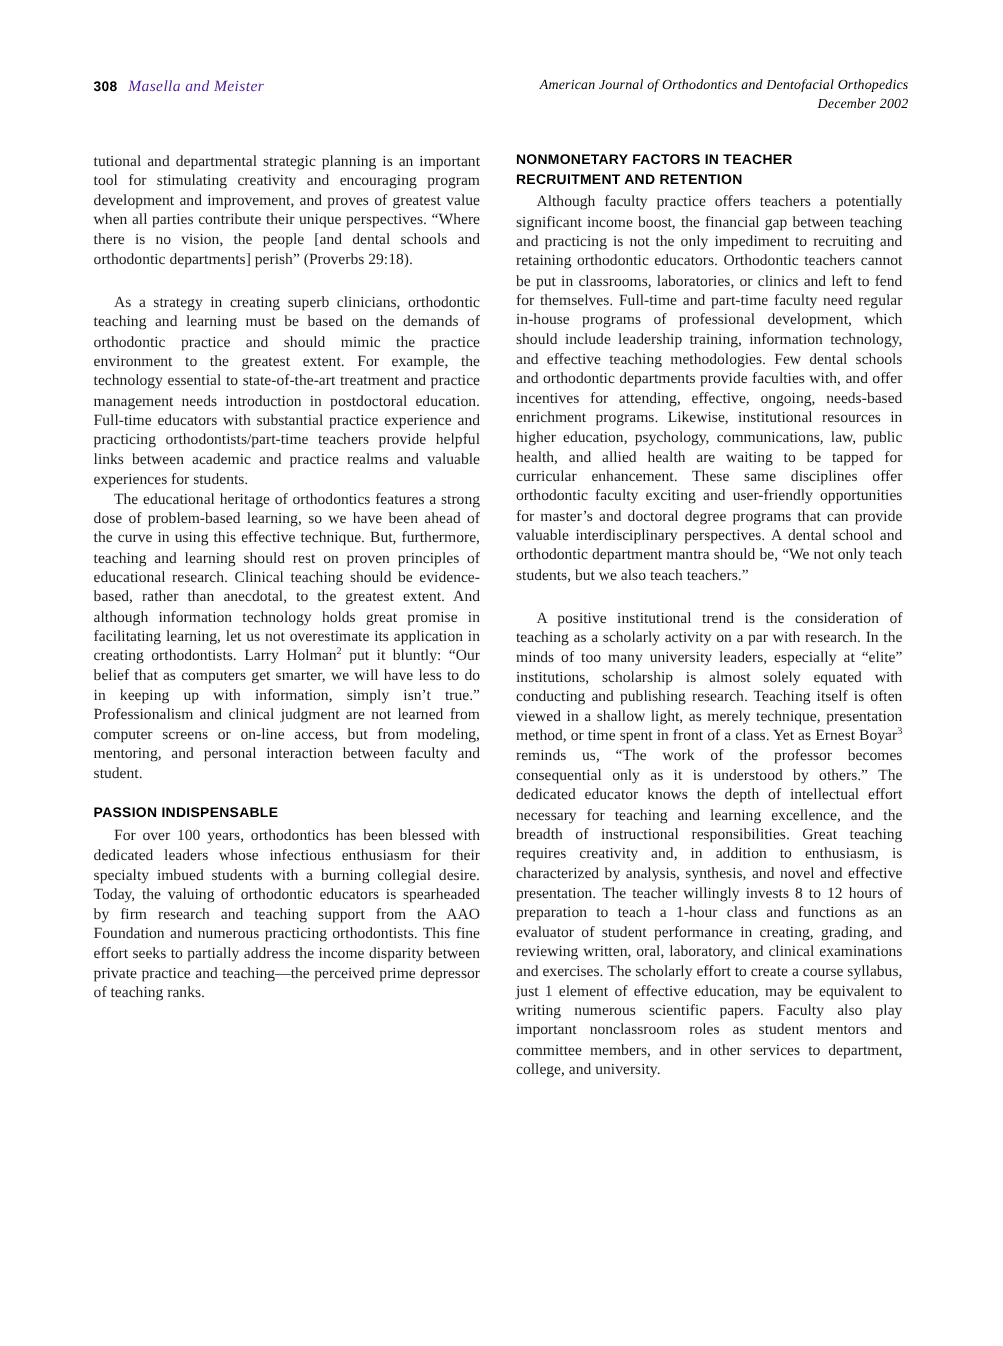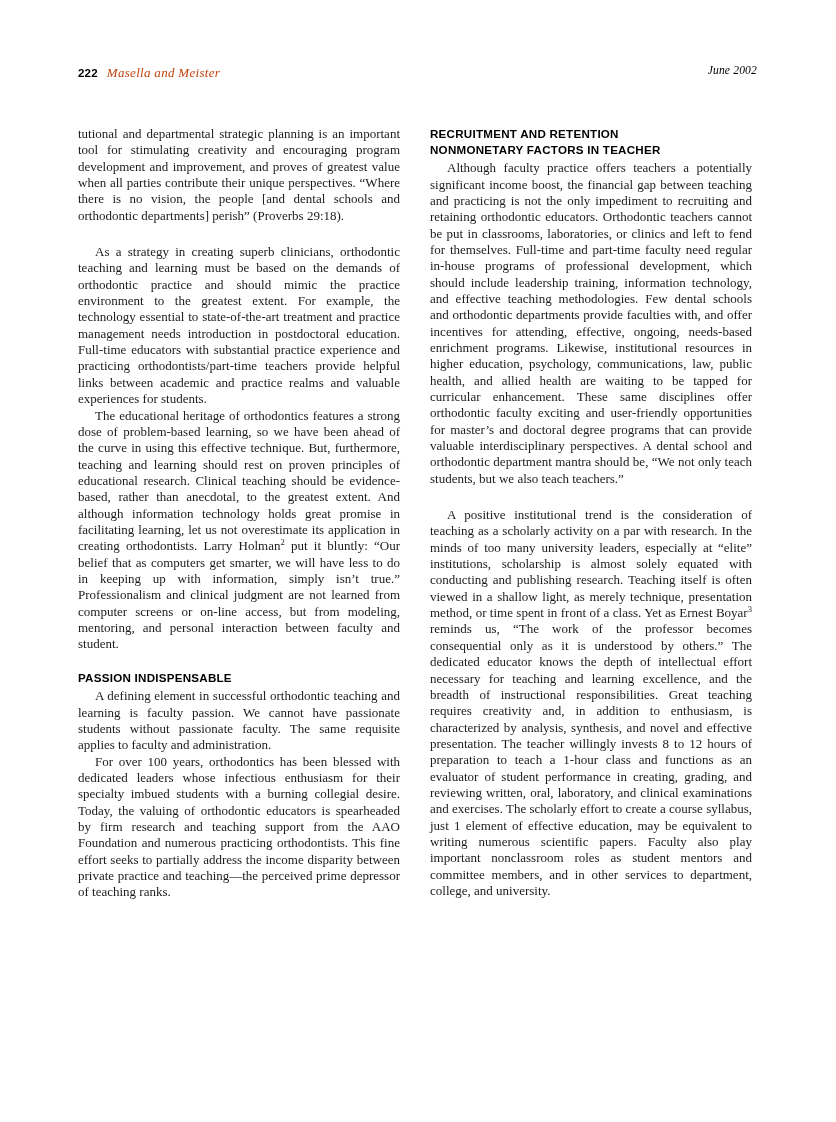--- a/index.html
+++ b/index.html
@@ -35,21 +35,21 @@
     font-family: "Liberation Sans", sans-serif;
     font-weight: bold;
     font-size: 11.5px;
     color: #000;
     letter-spacing: 0.2px;
   }
   .rh-authors {
     font-family: "Liberation Serif", serif;
     font-style: italic;
     font-size: 13px;
-    color: #c2410c;
+    color: #4c1d95;
     margin-left: 9px;
     letter-spacing: 0.3px;
     text-align: center;
   }
   .rh-right {
     position: absolute;
     right: 0;
     top: 0;
     text-align: right;
     font-family: "Liberation Serif", serif;
@@ -109,52 +109,52 @@
     vertical-align: super;
   }
 </style>
 </head>
 <body>
 
 <div class="page">
 
   <div class="running-head">
     <div class="rh-left">
-      <span class="rh-page-no">222</span><span class="rh-authors">Masella and Meister</span>
+      <span class="rh-page-no">308</span><span class="rh-authors">Masella and Meister</span>
     </div>
     <div class="rh-right">
-      <div>June 2002</div>
+      <div>American Journal of Orthodontics and Dentofacial Orthopedics</div>
+      <div>December 2002</div>
     </div>
   </div>
 
   <div class="columns">
 
     <div class="col col-left">
 
       <p class="body-par">tutional and departmental strategic planning is an important tool for stimulating creativity and encouraging program development and improvement, and proves of greatest value when all parties contribute their unique perspectives. “Where there is no vision, the people [and dental schools and orthodontic departments] perish” (Proverbs 29:18).</p>
 
       <div class="gap-before-head"></div>
       <div class="gap-after-head"></div>
 
       <p class="body-par indent">As a strategy in creating superb clinicians, orthodontic teaching and learning must be based on the demands of orthodontic practice and should mimic the practice environment to the greatest extent. For example, the technology essential to state-of-the-art treatment and practice management needs introduction in postdoctoral education. Full-time educators with substantial practice experience and practicing orthodontists/part-time teachers provide helpful links between academic and practice realms and valuable experiences for students.</p>
 
       <p class="body-par indent"><span>The educational heritage of orthodontics features a strong dose of problem-based learning, so we have been ahead of the curve in using this effective technique. But, furthermore, teaching and learning should rest on proven principles of educational research. Clinical teaching should be evidence-based, rather than anecdotal, to the greatest extent. And although information technology holds great promise in facilitating learning, let us not overestimate its application in creating orthodontists. Larry Holman</span><sup>2</sup><span> put it bluntly: “Our belief that as computers get smarter, we will have less to do in keeping up with information, simply isn’t true.” Professionalism and clinical judgment are not learned from computer screens or on-line access, but from modeling, mentoring, and personal interaction between faculty and student.</span></p>
 
       <div class="gap-before-head"></div>
       <h2 class="section-head">PASSION INDISPENSABLE</h2>
       <div class="gap-after-head"></div>
 
-      <p class="body-par indent">A defining element in successful orthodontic teaching and learning is faculty passion. We cannot have passionate students without passionate faculty. The same requisite applies to faculty and administration.</p>
       <p class="body-par indent">For over 100 years, orthodontics has been blessed with dedicated leaders whose infectious enthusiasm for their specialty imbued students with a burning collegial desire. Today, the valuing of orthodontic educators is spearheaded by firm research and teaching support from the AAO Foundation and numerous practicing orthodontists. This fine effort seeks to partially address the income disparity between private practice and teaching—the perceived prime depressor of teaching ranks.</p>
     </div>
 
     <div class="col col-right">
 
+      <h2 class="section-head">NONMONETARY FACTORS IN TEACHER</h2>
       <h2 class="section-head">RECRUITMENT AND RETENTION</h2>
-      <h2 class="section-head">NONMONETARY FACTORS IN TEACHER</h2>
       <div class="gap-after-head"></div>
 
       <p class="body-par indent">Although faculty practice offers teachers a potentially significant income boost, the financial gap between teaching and practicing is not the only impediment to recruiting and retaining orthodontic educators. Orthodontic teachers cannot be put in classrooms, laboratories, or clinics and left to fend for themselves. Full-time and part-time faculty need regular in-house programs of professional development, which should include leadership training, information technology, and effective teaching methodologies. Few dental schools and orthodontic departments provide faculties with, and offer incentives for attending, effective, ongoing, needs-based enrichment programs. Likewise, institutional resources in higher education, psychology, communications, law, public health, and allied health are waiting to be tapped for curricular enhancement. These same disciplines offer orthodontic faculty exciting and user-friendly opportunities for master’s and doctoral degree programs that can provide valuable interdisciplinary perspectives. A dental school and orthodontic department mantra should be, “We not only teach students, but we also teach teachers.”</p>
 
       <div class="gap-before-head"></div>
       <div class="gap-after-head"></div>
 
       <p class="body-par indent"><span>A positive institutional trend is the consideration of teaching as a scholarly activity on a par with research. In the minds of too many university leaders, especially at “elite” institutions, scholarship is almost solely equated with conducting and publishing research. Teaching itself is often viewed in a shallow light, as merely technique, presentation method, or time spent in front of a class. Yet as Ernest Boyar</span><sup>3</sup><span> reminds us, “The work of the professor becomes consequential only as it is understood by others.” The dedicated educator knows the depth of intellectual effort necessary for teaching and learning excellence, and the breadth of instructional responsibilities. Great teaching requires creativity and, in addition to enthusiasm, is characterized by analysis, synthesis, and novel and effective presentation. The teacher willingly invests 8 to 12 hours of preparation to teach a 1-hour class and functions as an evaluator of student performance in creating, grading, and reviewing written, oral, laboratory, and clinical examinations and exercises. The scholarly effort to create a course syllabus, just 1 element of effective education, may be equivalent to writing numerous scientific papers. Faculty also play important nonclassroom roles as student mentors and committee members, and in other services to department, college, and university.</span></p>
     </div>
 

